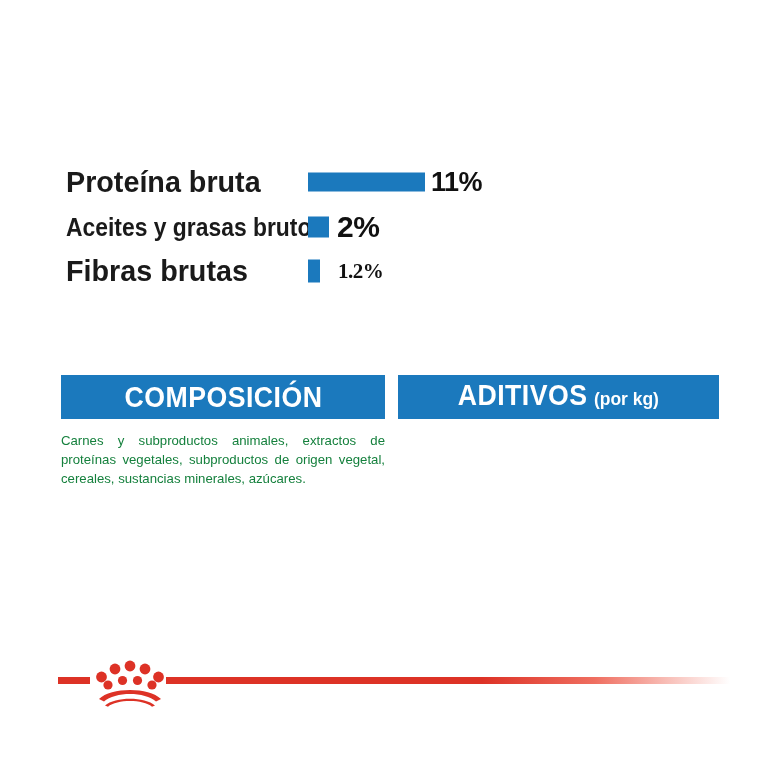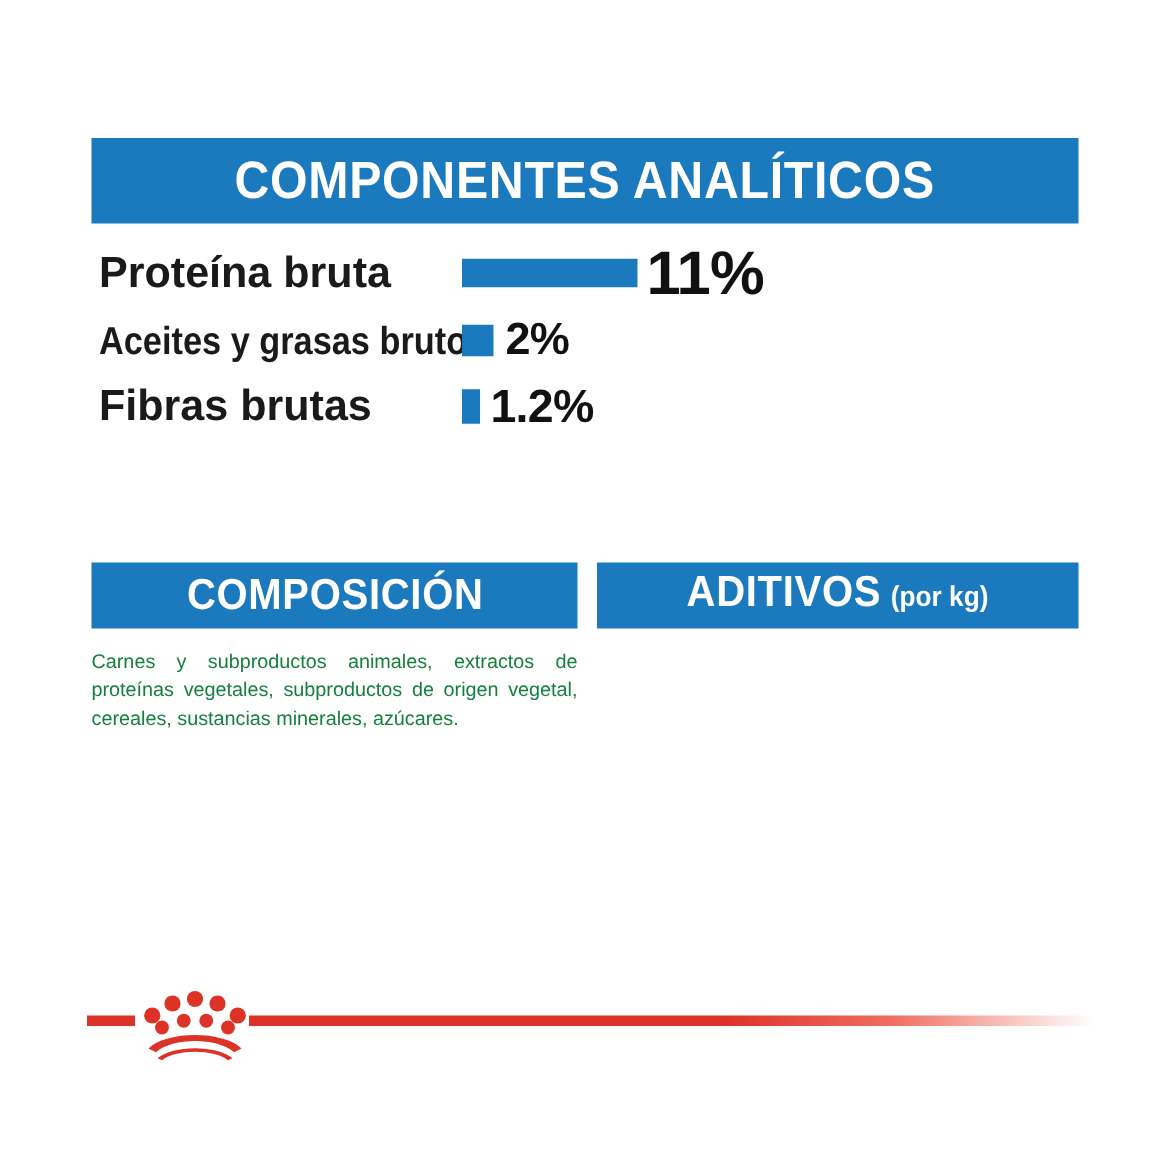--- a/index.html
+++ b/index.html
@@ -134,21 +134,21 @@
   #row-protein .nutrient-label {
     font-size: 29px;
     transform: scaleX(0.99);
     transform-origin: left center;
   }
   #row-protein .nutrient-bar {
     left: 247px;
     width: 117px;
     height: 19px;
   }
-  #row-protein .nutrient-value { left: 370px; font-size: 41px; }
+  #row-protein .nutrient-value { left: 370px; font-size: 27px; }
 
   
   #row-fat { top: 45px; }
   #row-fat .nutrient-label {
     font-size: 26px;
     transform: scaleX(0.88);
     transform-origin: left center;
   }
   #row-fat .nutrient-bar {
     left: 247px;
@@ -162,21 +162,21 @@
   #row-fiber .nutrient-label {
     font-size: 29px;
     transform: scaleX(0.99);
     transform-origin: left center;
   }
   #row-fiber .nutrient-bar {
     left: 247px;
     width: 12px;
     height: 23px;
   }
-  #row-fiber .nutrient-value { left: 266px; font-size: 31px; }
+  #row-fiber .nutrient-value { left: 277px; font-size: 21px; font-family: Liberation Serif, serif; }
 
   
   .body-text {
     position: absolute;
     color: #15803d;
     font-size: 13.2px;
     line-height: 19px;
     text-align: justify;
     font-family: "Liberation Sans", sans-serif;
   }
@@ -221,23 +221,20 @@
     top: 0px;
     width: 70px;
     height: 52px;
   }
 </style>
 </head>
 <body>
 
 <div class="page">
 
-  <div class="bar-header" id="analytic-header">
-    <span class="bar-title">COMPONENTES ANALÍTICOS</span>
-  </div>
 
   <div id="analytic-rows">
 
     <div class="nutrient-row" id="row-protein">
       <span class="nutrient-label">Proteína bruta</span>
       <span class="nutrient-bar"></span>
       <span class="nutrient-value">11%</span>
     </div>
 
     <div class="nutrient-row" id="row-fat">

